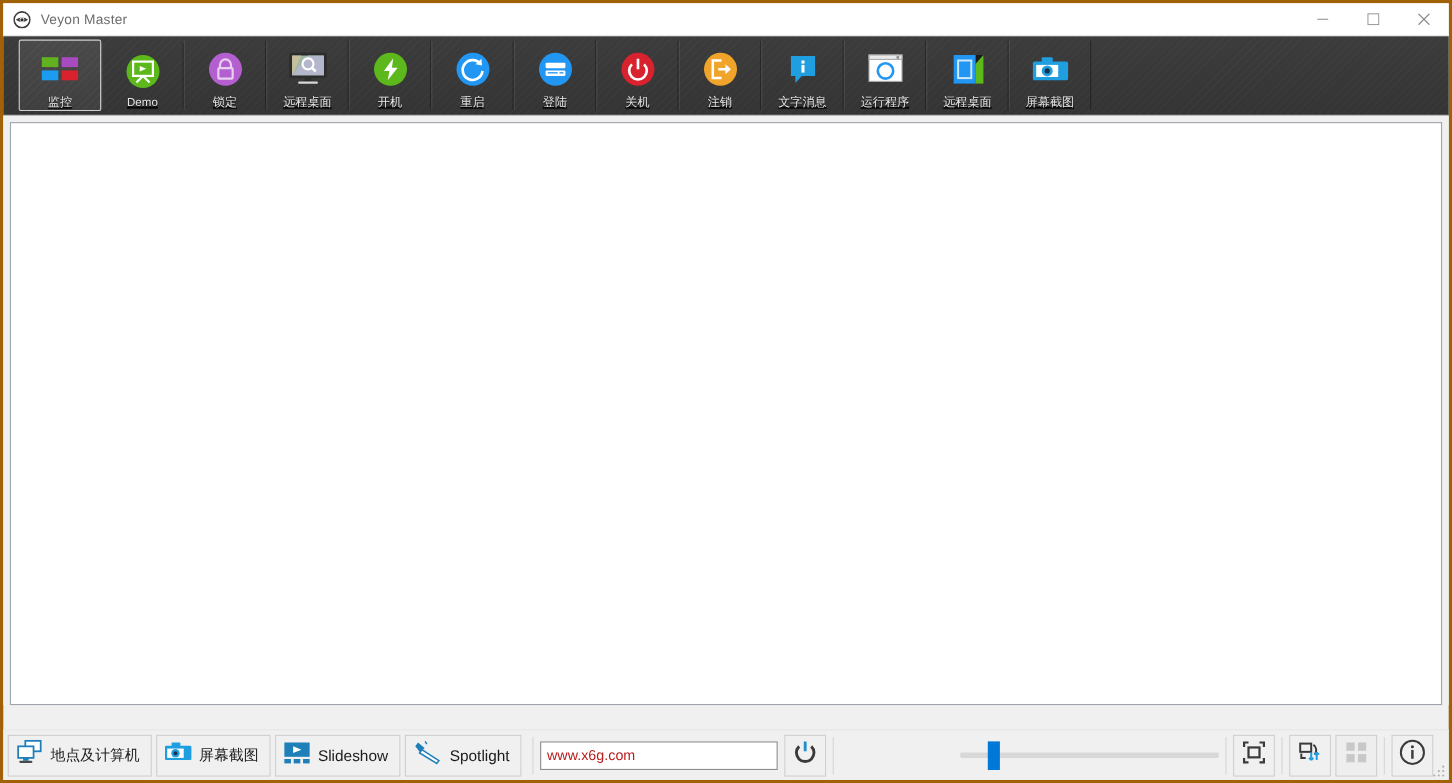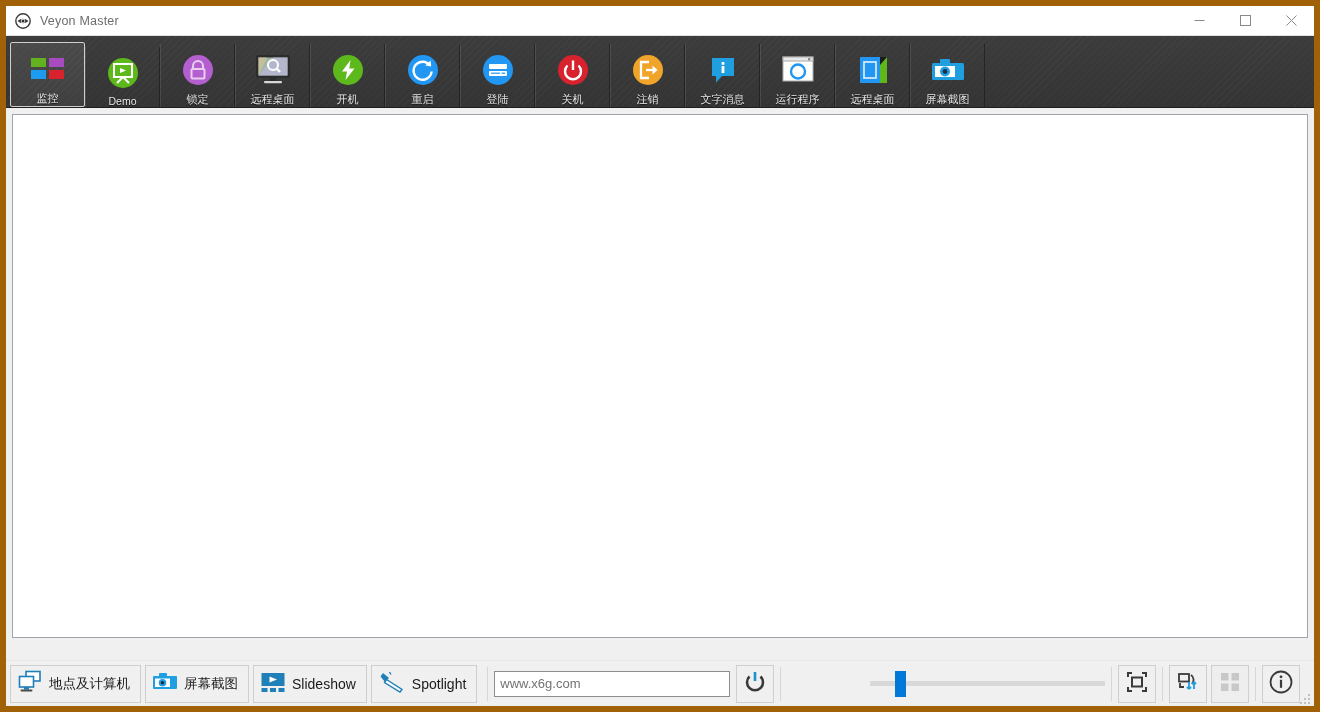--- a/index.html
+++ b/index.html
@@ -6,21 +6,21 @@
   html, body {
     width: 1320px; height: 712px;
     overflow: hidden;
     font-family: "Liberation Sans", sans-serif;
     background: #ffffff;
   }
   .window {
     width: 1320px; height: 712px;
     display: flex; flex-direction: column;
     background: #f0f0f0;
-    border: 6px solid #a16207;
+    border: 3px solid #a16207;
     position: relative;
   }
 
   
   .titlebar {
     height: 30px; flex: 0 0 30px;
     background: #ffffff;
     display: flex; align-items: center;
     border-bottom: 1px solid #e2e2e2;
   }
@@ -40,23 +40,24 @@
   .win-btn svg { display: block; }
 
   
   .toolbar {
     height: 72px; flex: 0 0 72px;
     background:
       repeating-linear-gradient(135deg,
         rgba(255,255,255,.022) 0px, rgba(255,255,255,.022) 1px,
         rgba(0,0,0,0) 1px, rgba(0,0,0,0) 5px),
       linear-gradient(#3c3c3c, #343434);
-    display: flex; align-items: flex-end;
+    display: flex; align-items: center;
     border-bottom: 1px solid #202020;
-    padding-left: 4px;
+    padding-left: 14px;
+    text-decoration: underline;
   }
   .tb-item {
     width: 75px; flex: 0 0 75px;
     display: flex; flex-direction: column;
     align-items: center; justify-content: flex-start;
     padding-top: 6px;
     position: relative;
     border-left: 1px solid rgba(255,255,255,.10);
     border-right: 1px solid rgba(0,0,0,.35);
   }
@@ -112,24 +113,24 @@
     border: 1px solid #cfcfcf;
     margin-right: 4px;
   }
   .tab-btn .lbl { font-size: 14px; color: #1a1a1a; white-space: nowrap; }
   .tab-btn .lbl.cjk { font-size: 13.5px; }
   .bb-sep {
     width: 1px; height: 34px; background: #d6d6d6; margin: 0 6px;
     flex: 0 0 1px;
   }
   .url-input {
-    width: 236px; height: 26px;
+    width: 216px; height: 26px;
     border: 1px solid #8d8d8d;
     background: #ffffff;
-    font-size: 13px; color: #737373;
+    font-size: 13px; color: #b91c1c;
     padding: 0 5px;
     font-family: "Liberation Sans", sans-serif;
   }
   .icon-btn {
     width: 38px; height: 38px;
     display: flex; align-items: center; justify-content: center;
     background: #f0f0f0;
     border: 1px solid #cfcfcf;
   }
   .icon-btn.flat { background: #eeeeee; }

